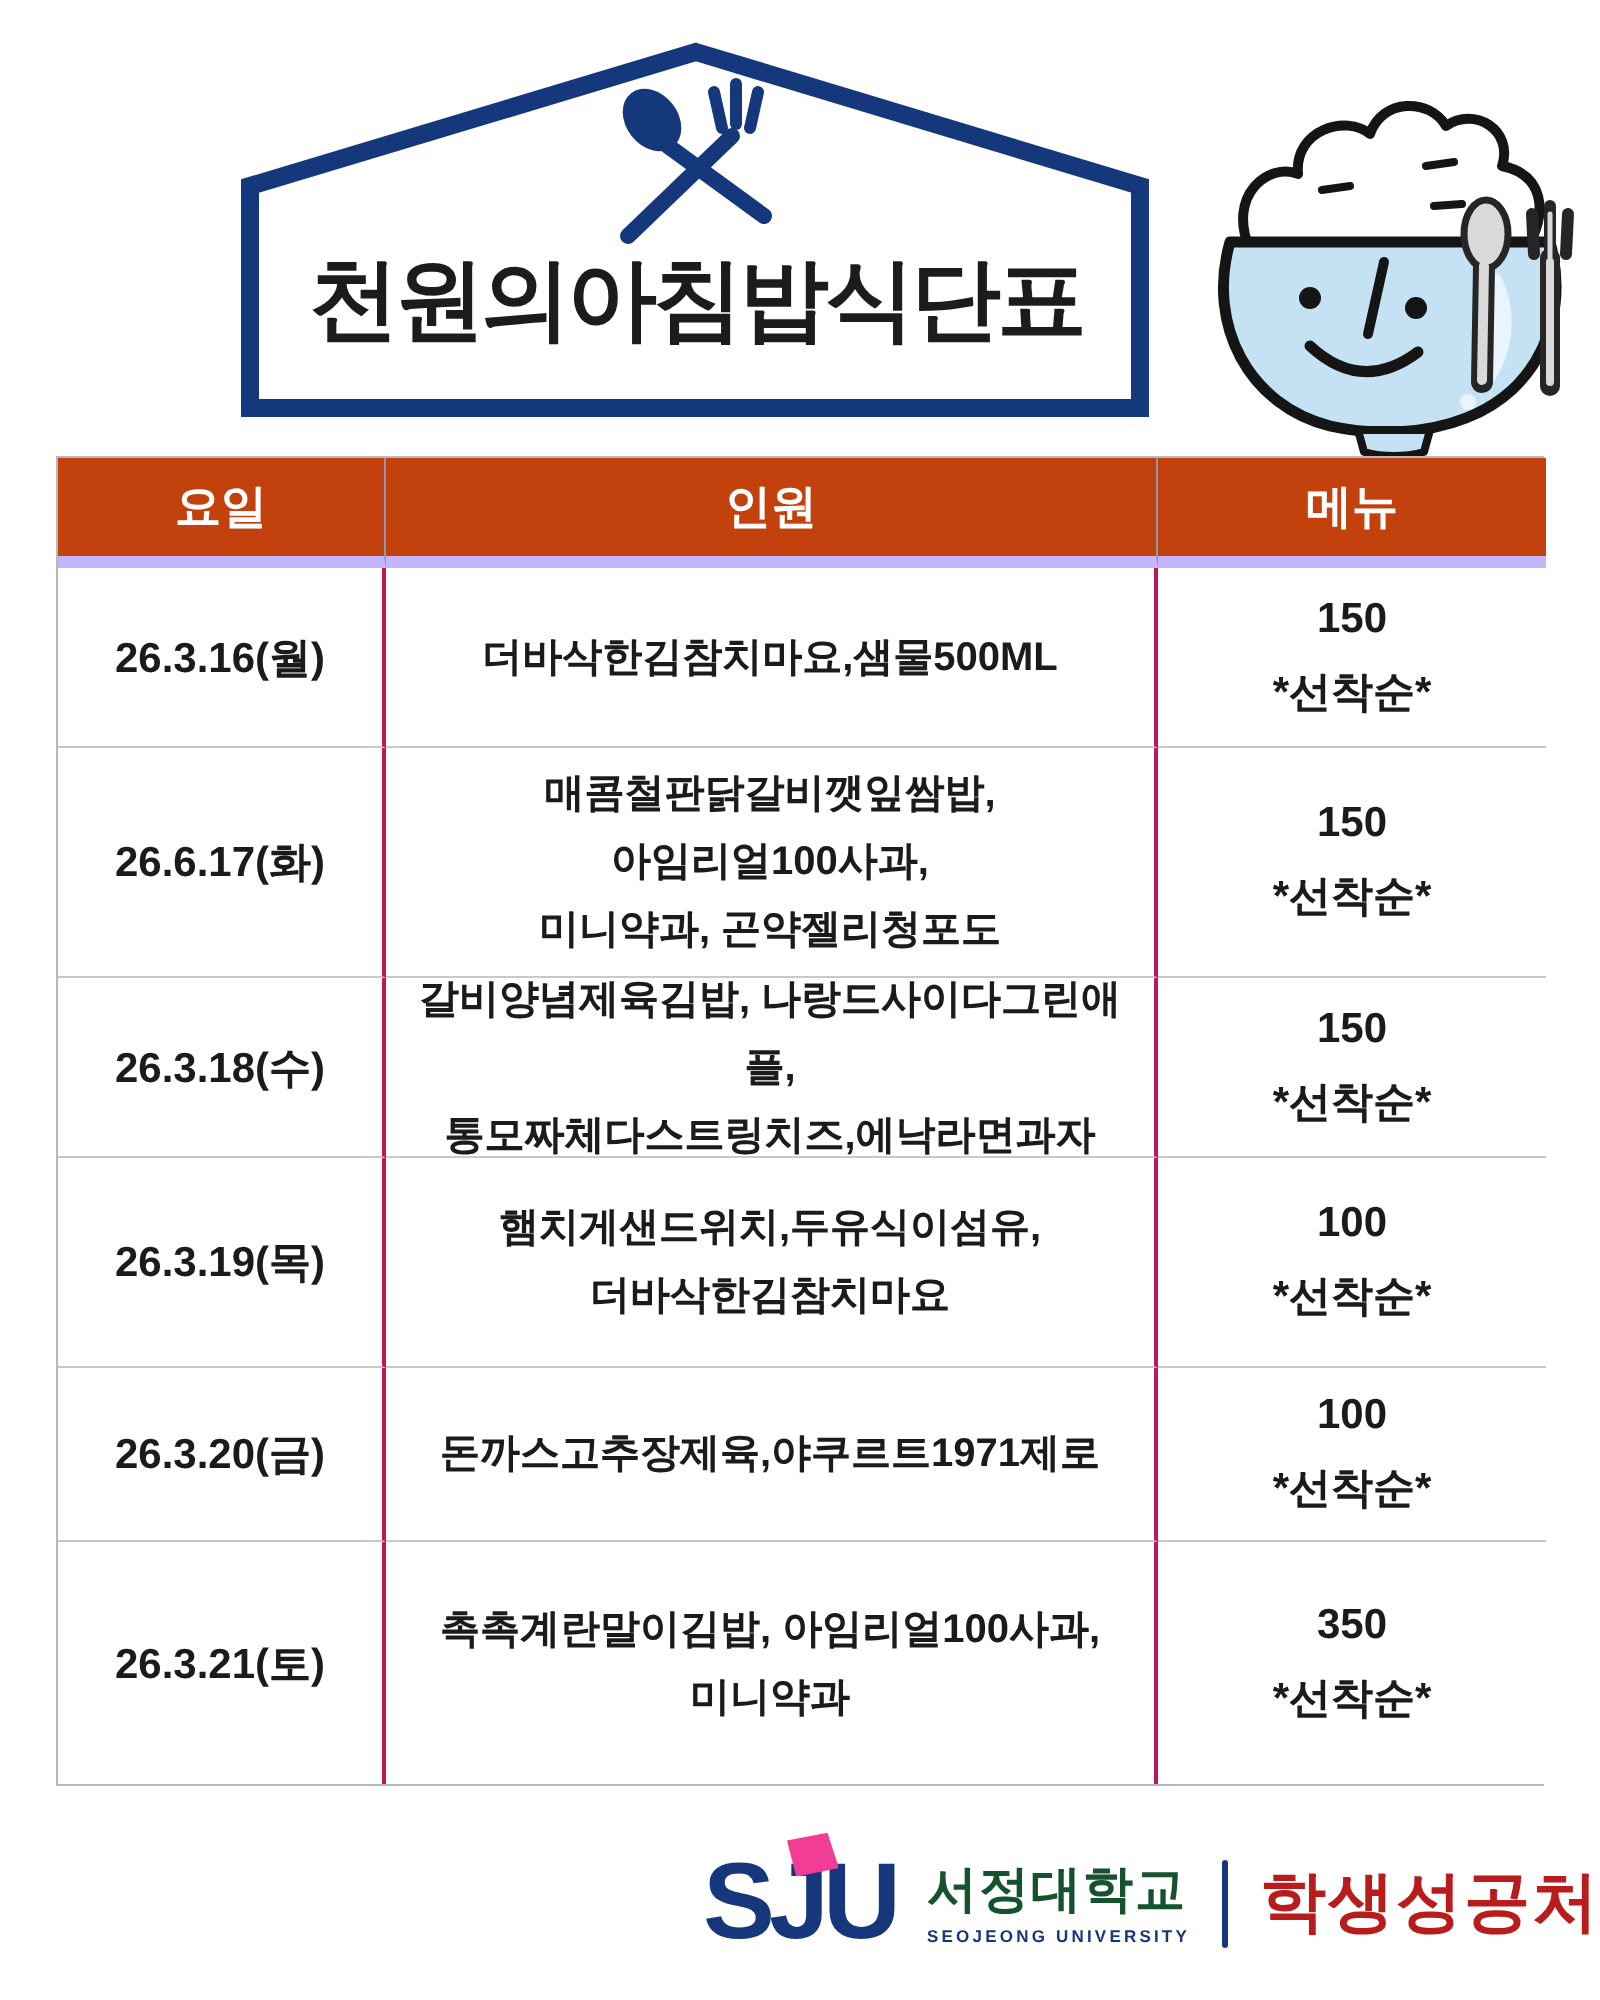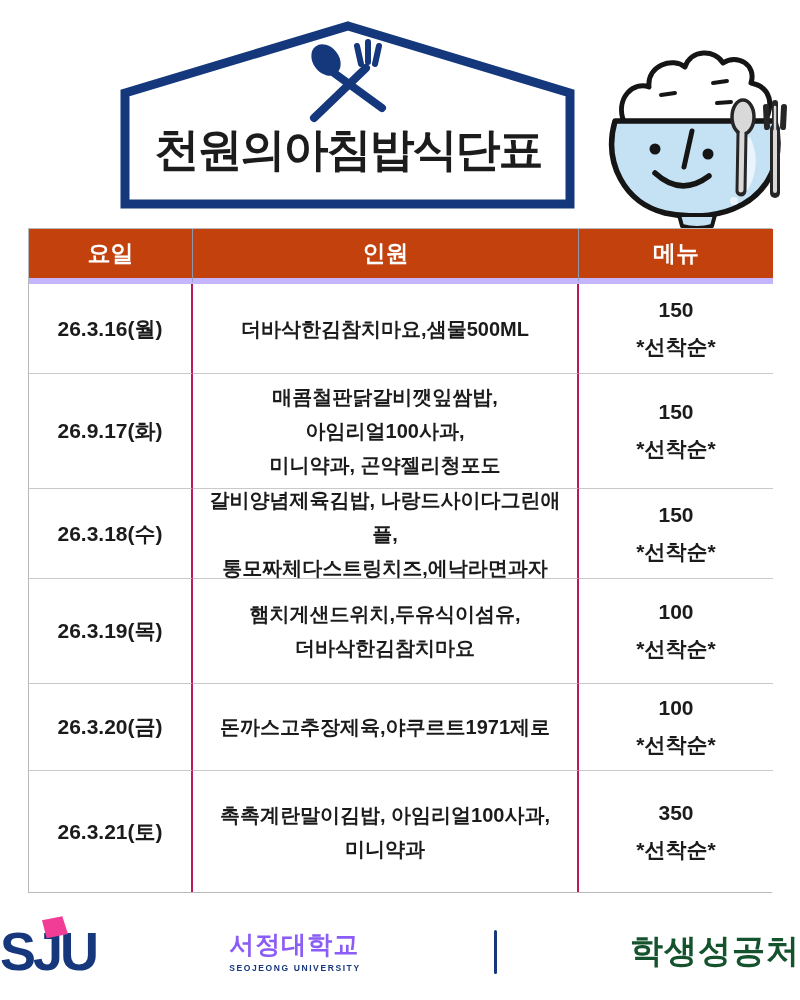--- a/index.html
+++ b/index.html
@@ -40,37 +40,37 @@
   }
   .td.last-col { border-right: none; }
   .td.last-row { border-bottom: none; }
   .day-cell { font-size: 21px; }
   .menu-cell { font-size: 20px; white-space: pre-line; line-height: 1.7; }
   .count-cell { font-size: 21px; line-height: 1.75; }
 
   
   .footer {
     position: absolute; left: 0; top: 912px; width: 800px; height: 80px;
-    display: flex; align-items: center; justify-content: space-between; gap: 16px;
+    display: flex; align-items: center; justify-content: flex-end; gap: 16px;
   }
   .sju-mark { position: relative; display: flex; align-items: flex-end; }
   .sju-acronym {
     font-size: 54px; font-weight: 800; color: #16377c;
     letter-spacing: -3px; line-height: 0.95; font-style: normal;
   }
   .sju-flag {
     position: absolute; left: 42px; top: -10px; width: 26px; height: 22px;
     background: #f23d96;
     clip-path: polygon(18% 100%, 0 18%, 78% 0, 100% 80%);
   }
   .univ-stack { display: flex; flex-direction: column; align-items: flex-start; gap: 2px; padding-bottom: 4px; }
-  .univ-kr { font-size: 25px; font-weight: 800; color: #8b5cf6; letter-spacing: 1px; }
+  .univ-kr { font-size: 25px; font-weight: 800; color: #14532d; letter-spacing: 1px; }
   .univ-en { font-size: 8.5px; font-weight: 700; color: #16377c; letter-spacing: 1.6px; }
   .footer-divider { width: 3px; height: 44px; background: #16377c; border-radius: 2px; }
-  .dept { font-size: 33px; font-weight: 800; color: #14532d; letter-spacing: 1px; padding-bottom: 2px; }
+  .dept { font-size: 33px; font-weight: 800; color: #b91c1c; letter-spacing: 1px; padding-bottom: 2px; }
 </style>
 </head>
 <body>
 
 <div class="poster">
 
   <svg class="house-svg" viewBox="0 0 460 195">
     <polygon points="230,8 452,75 452,186 7,186 7,75" fill="#ffffff" stroke="#14387b" stroke-width="9" stroke-linejoin="miter"></polygon>
     <g stroke="#14387b" stroke-linecap="round" fill="none">
 
@@ -129,21 +129,21 @@
     <div class="th">인원</div>
     <div class="th">메뉴</div>
 
     <div class="td day-cell">26.3.16(월)</div>
     <div class="td menu-cell">더바삭한김참치마요,샘물500ML</div>
     <div class="td count-cell last-col">
       <span>150</span>
       <span>*선착순*</span>
     </div>
 
-    <div class="td day-cell">26.9.17(화)</div>
+    <div class="td day-cell">26.6.17(화)</div>
     <div class="td menu-cell">매콤철판닭갈비깻잎쌈밥,
 아임리얼100사과,
 미니약과, 곤약젤리청포도</div>
     <div class="td count-cell last-col">
       <span>150</span>
       <span>*선착순*</span>
     </div>
 
     <div class="td day-cell">26.3.18(수)</div>
     <div class="td menu-cell">갈비양념제육김밥, 나랑드사이다그린애플,

